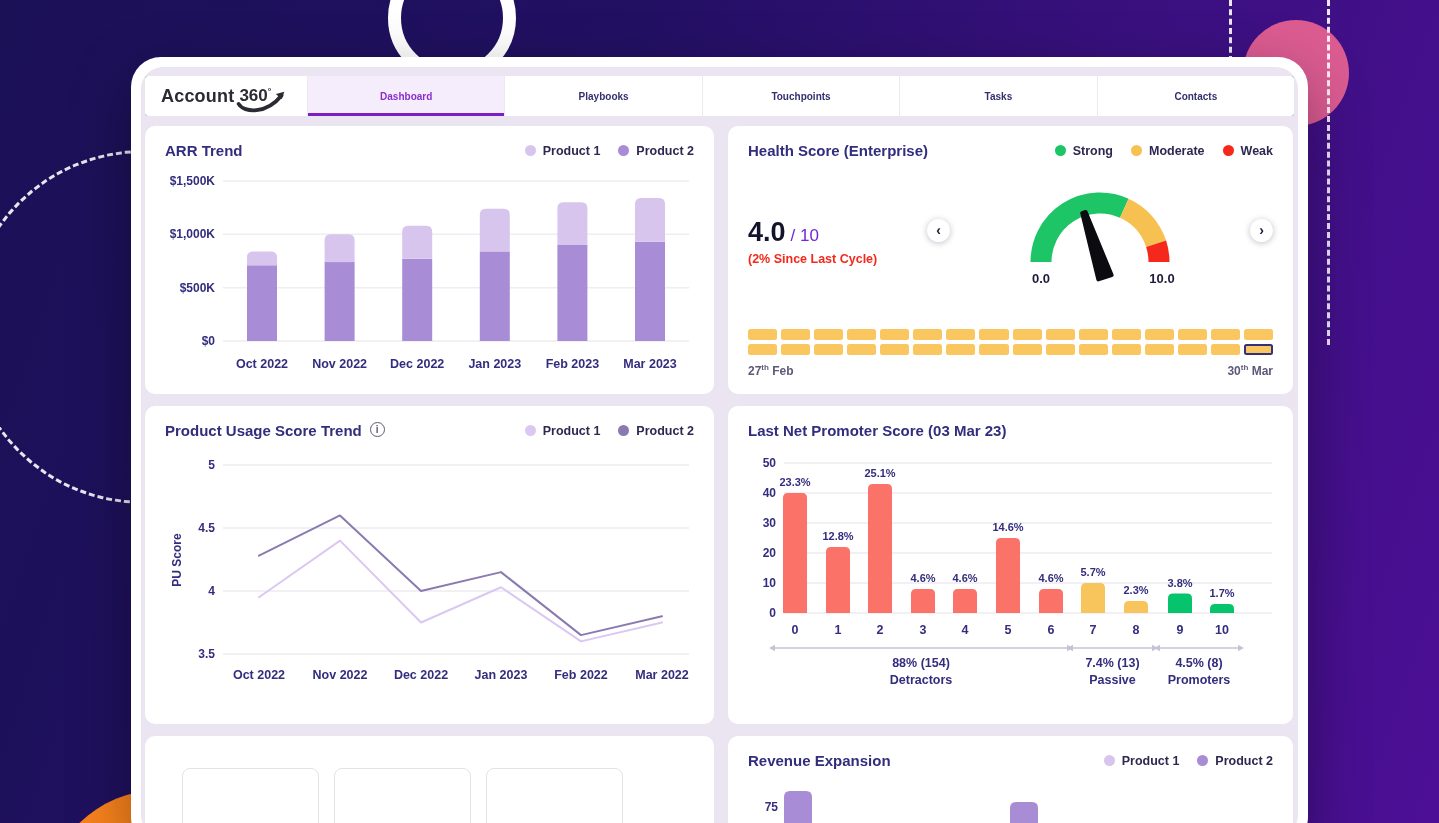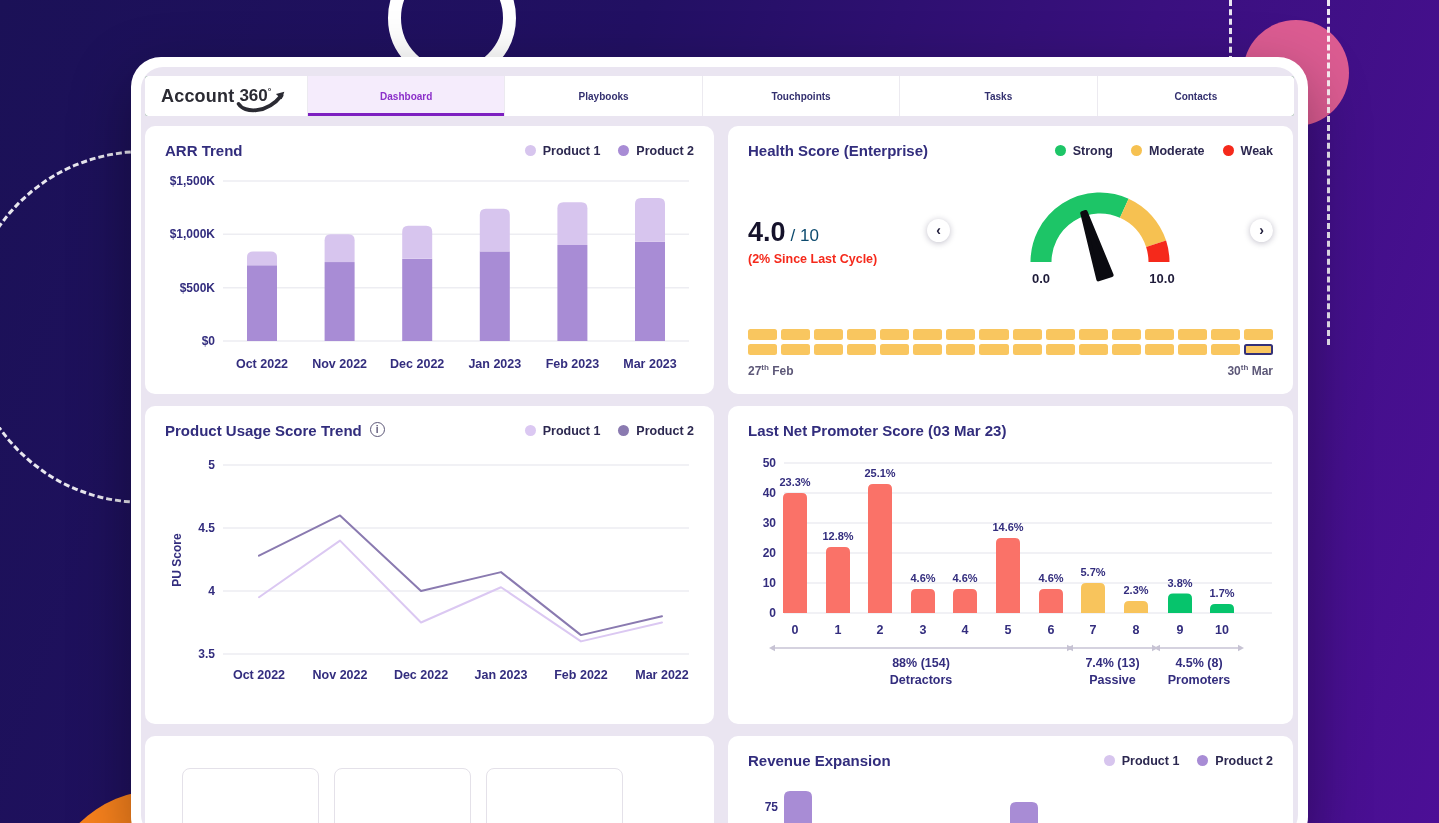--- a/index.html
+++ b/index.html
@@ -44,21 +44,21 @@
   .info-badge{width:15px;height:15px;border-radius:50%;border:1.3px solid #5d5878;color:#5d5878;
     font-size:10px;display:flex;align-items:center;justify-content:center;font-weight:700;font-style:normal;cursor:pointer}
 
   .chart-box{flex:1 1 auto;margin-top:6px}
   svg text{font-family:"Liberation Sans",sans-serif}
 
   
   .score-row{display:flex;justify-content:space-between;align-items:flex-start}
   .score-left{margin-top:58px}
   .score-val{font-size:27px;font-weight:800;color:#15122b}
-  .score-suffix{font-size:17px;font-weight:500;color:#0c4a6e;margin-left:5px}
+  .score-suffix{font-size:17px;font-weight:500;color:#6d28d9;margin-left:5px}
   .score-delta{color:#f5291b;font-size:12.5px;font-weight:700;margin-top:4px}
   .gauge-wrap{display:flex;align-items:center;margin-top:10px}
   .chev{width:23px;height:23px;border-radius:50%;background:#fff;flex:0 0 auto;
     box-shadow:0 1px 6px rgba(30,20,60,.28);display:flex;align-items:center;justify-content:center;
     font-weight:900;color:#1e1b39;font-size:14px;margin-top:2px;cursor:pointer;user-select:none}
   .timeline{display:grid;grid-template-columns:repeat(16,1fr);gap:4px;margin-top:auto}
   .tl-cell{height:11px;background:#f9c65f;border-radius:2.5px;cursor:pointer}
   .tl-cell.selected{border:2px solid #333178}
   .tl-dates{display:flex;justify-content:space-between;margin-top:8px;font-size:12px;color:#5d5878;font-weight:600}
   sup{font-size:8px}

